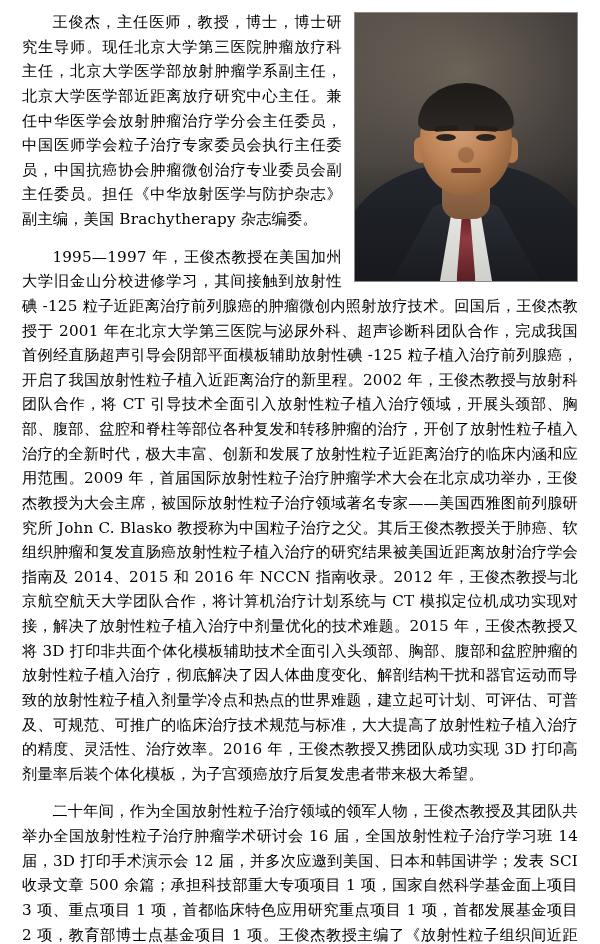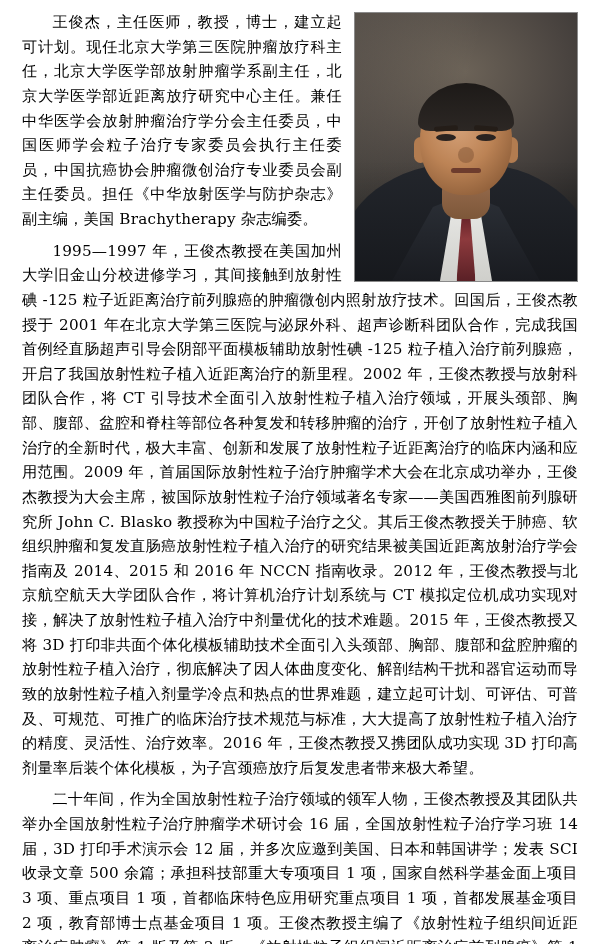--- a/index.html
+++ b/index.html
@@ -176,21 +176,21 @@
 
   p {
     margin: 0 0 0 0;
     font-size: 15.2px;
     line-height: 1.62;
     text-align: justify;
     text-justify: inter-ideograph;
     text-indent: 2em;
     letter-spacing: 0.2px;
   }
-  p + p { margin-top: 7px; }
+  p + p { margin-top: 13px; }
 </style>
 </head>
 <body>
 
 <div class="page">
 
   <div class="portrait">
     <div class="ph-bg"></div>
     <div class="ph-shoulders"></div>
     <div class="ph-lapel-l"></div>
@@ -203,17 +203,17 @@
     <div class="ph-head"></div>
     <div class="ph-hair"></div>
     <div class="ph-brow-l"></div>
     <div class="ph-brow-r"></div>
     <div class="ph-eye-l"></div>
     <div class="ph-eye-r"></div>
     <div class="ph-nose"></div>
     <div class="ph-mouth"></div>
   </div>
 
-  <p>王俊杰，主任医师，教授，博士，建立起可计划。现任北京大学第三医院肿瘤放疗科主任，北京大学医学部放射肿瘤学系副主任，北京大学医学部近距离放疗研究中心主任。兼任中华医学会放射肿瘤治疗学分会主任委员，中国医师学会粒子治疗专家委员会执行主任委员，中国抗癌协会肿瘤微创治疗专业委员会副主任委员。担任《中华放射医学与防护杂志》副主编，美国 Brachytherapy 杂志编委。</p>
+  <p>王俊杰，主任医师，教授，博士，博士研究生导师。现任北京大学第三医院肿瘤放疗科主任，北京大学医学部放射肿瘤学系副主任，北京大学医学部近距离放疗研究中心主任。兼任中华医学会放射肿瘤治疗学分会主任委员，中国医师学会粒子治疗专家委员会执行主任委员，中国抗癌协会肿瘤微创治疗专业委员会副主任委员。担任《中华放射医学与防护杂志》副主编，美国 Brachytherapy 杂志编委。</p>
   <p>1995—1997 年，王俊杰教授在美国加州大学旧金山分校进修学习，其间接触到放射性碘 -125 粒子近距离治疗前列腺癌的肿瘤微创内照射放疗技术。回国后，王俊杰教授于 2001 年在北京大学第三医院与泌尿外科、超声诊断科团队合作，完成我国首例经直肠超声引导会阴部平面模板辅助放射性碘 -125 粒子植入治疗前列腺癌，开启了我国放射性粒子植入近距离治疗的新里程。2002 年，王俊杰教授与放射科团队合作，将 CT 引导技术全面引入放射性粒子植入治疗领域，开展头颈部、胸部、腹部、盆腔和脊柱等部位各种复发和转移肿瘤的治疗，开创了放射性粒子植入治疗的全新时代，极大丰富、创新和发展了放射性粒子近距离治疗的临床内涵和应用范围。2009 年，首届国际放射性粒子治疗肿瘤学术大会在北京成功举办，王俊杰教授为大会主席，被国际放射性粒子治疗领域著名专家——美国西雅图前列腺研究所 John C. Blasko 教授称为中国粒子治疗之父。其后王俊杰教授关于肺癌、软组织肿瘤和复发直肠癌放射性粒子植入治疗的研究结果被美国近距离放射治疗学会指南及 2014、2015 和 2016 年 NCCN 指南收录。2012 年，王俊杰教授与北京航空航天大学团队合作，将计算机治疗计划系统与 CT 模拟定位机成功实现对接，解决了放射性粒子植入治疗中剂量优化的技术难题。2015 年，王俊杰教授又将 3D 打印非共面个体化模板辅助技术全面引入头颈部、胸部、腹部和盆腔肿瘤的放射性粒子植入治疗，彻底解决了因人体曲度变化、解剖结构干扰和器官运动而导致的放射性粒子植入剂量学冷点和热点的世界难题，建立起可计划、可评估、可普及、可规范、可推广的临床治疗技术规范与标准，大大提高了放射性粒子植入治疗的精度、灵活性、治疗效率。2016 年，王俊杰教授又携团队成功实现 3D 打印高剂量率后装个体化模板，为子宫颈癌放疗后复发患者带来极大希望。</p>
   <p>二十年间，作为全国放射性粒子治疗领域的领军人物，王俊杰教授及其团队共举办全国放射性粒子治疗肿瘤学术研讨会 16 届，全国放射性粒子治疗学习班 14 届，3D 打印手术演示会 12 届，并多次应邀到美国、日本和韩国讲学；发表 SCI 收录文章 500 余篇；承担科技部重大专项项目 1 项，国家自然科学基金面上项目 3 项、重点项目 1 项，首都临床特色应用研究重点项目 1 项，首都发展基金项目 2 项，教育部博士点基金项目 1 项。王俊杰教授主编了《放射性粒子组织间近距离治疗肿瘤》第 1 版及第 2 版、《放射性粒子组织间近距离治疗前列腺癌》第 1 版及第 2 版、《放射性粒子治疗肿瘤临床应用规范》；获得高等学校科学研究优秀成果科学技术进步二等奖、华夏医学科技三等奖，2019 年获第三届“国之名医·卓越建树”奖。</p>
 
 </div>
 
 </body></html>

